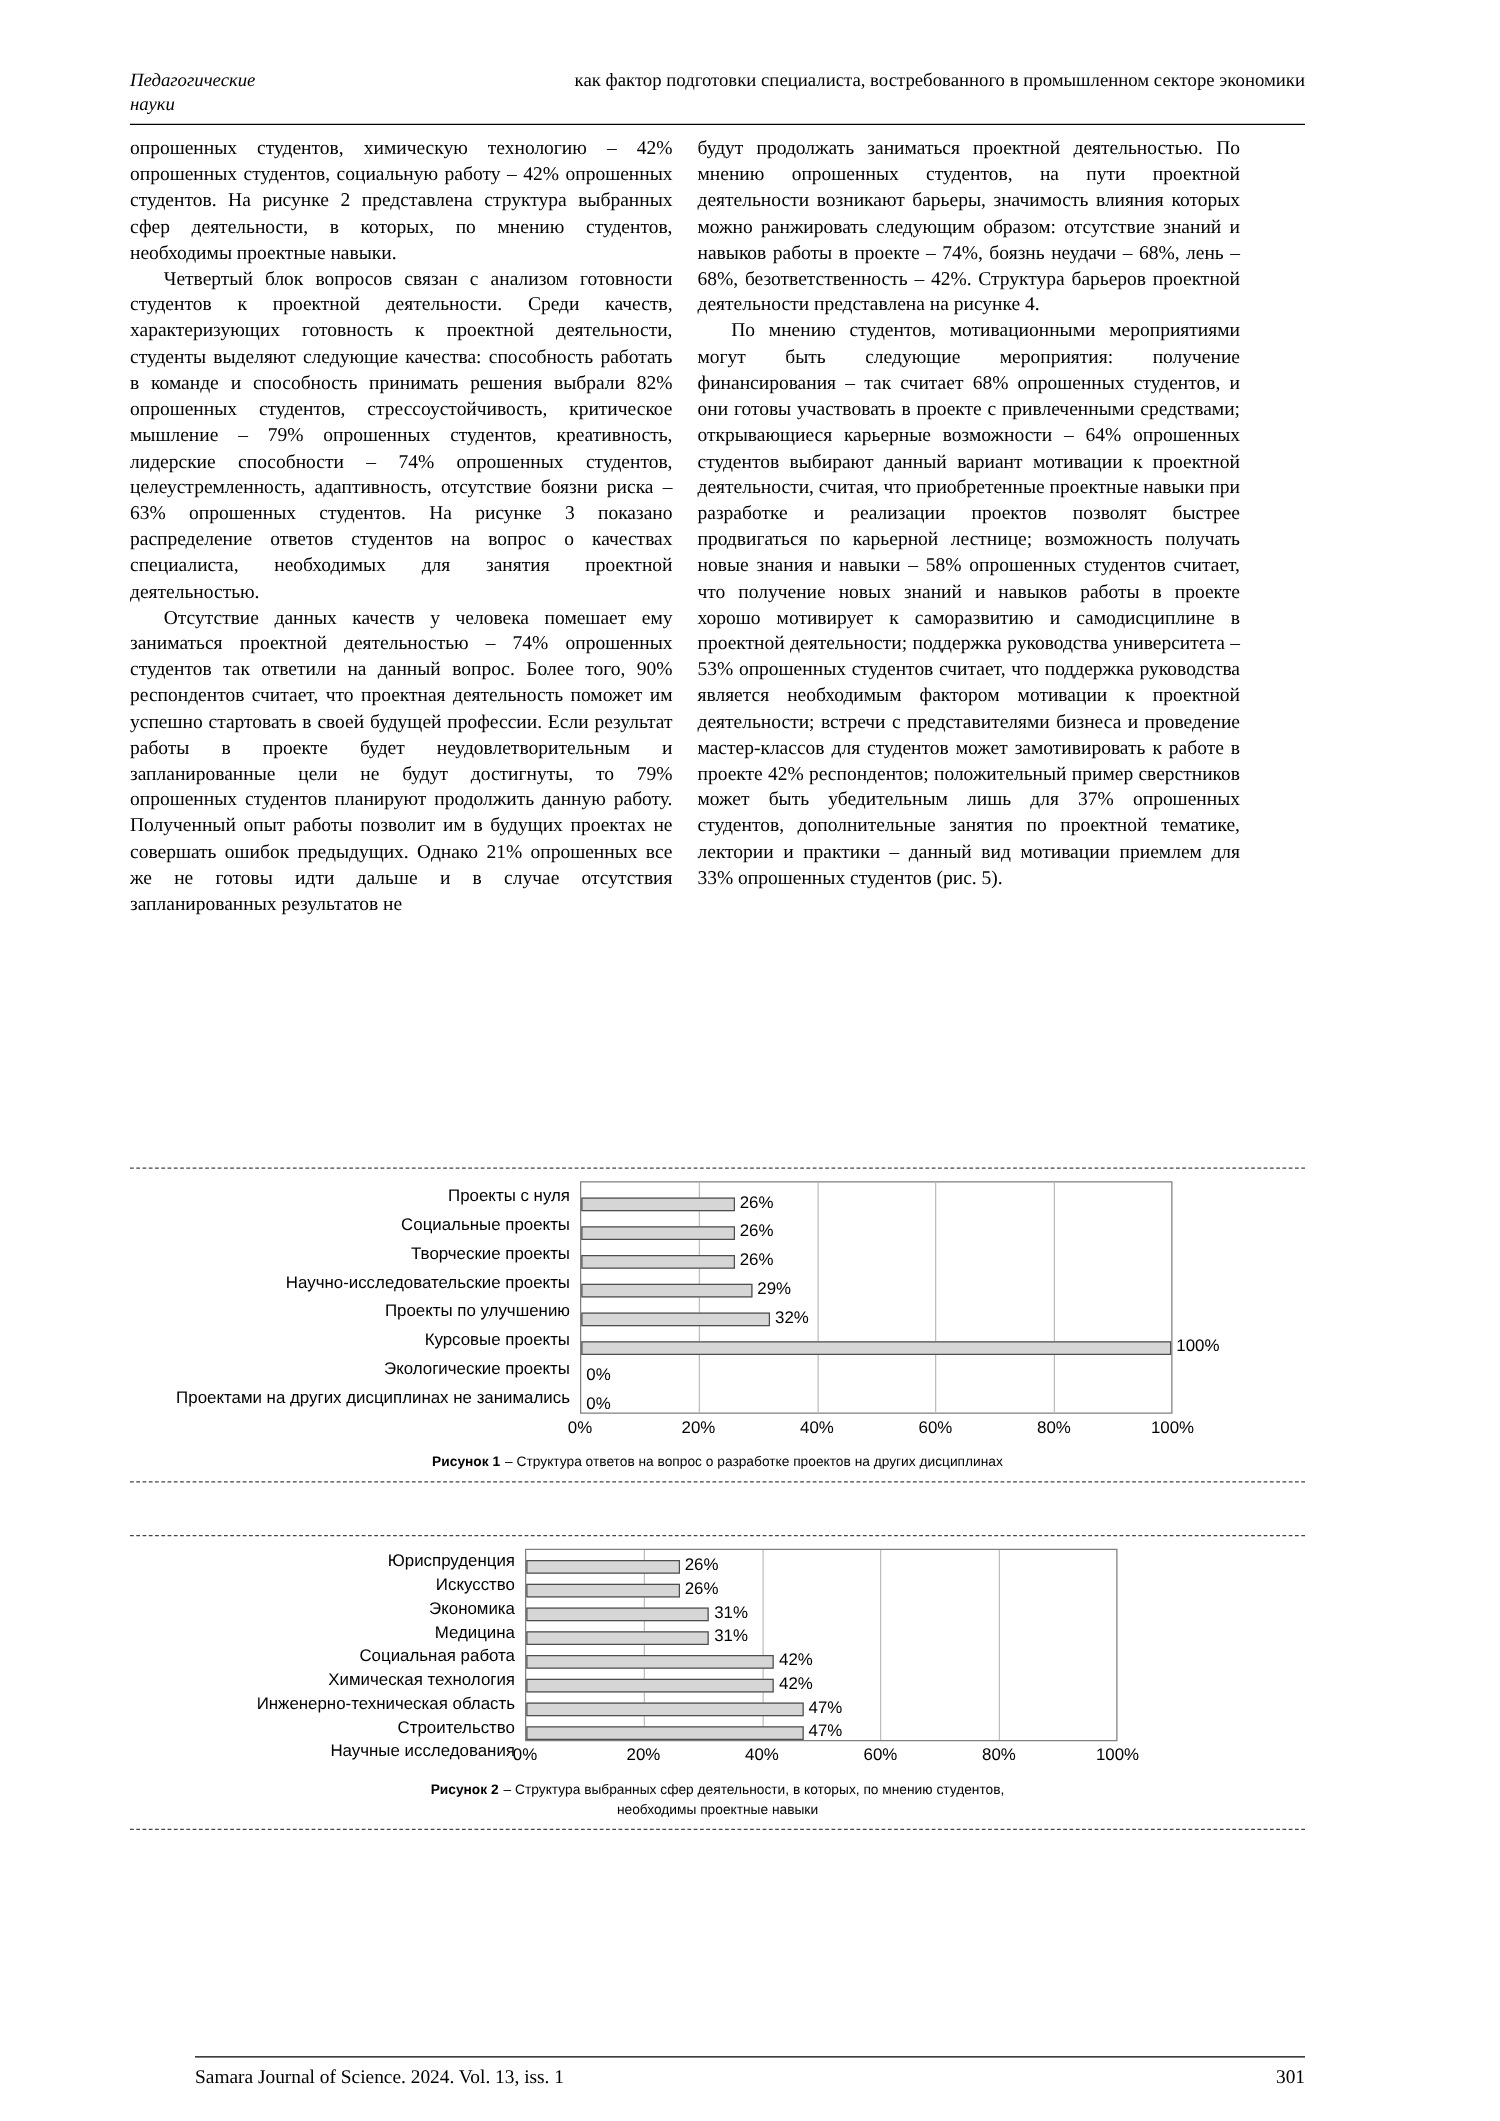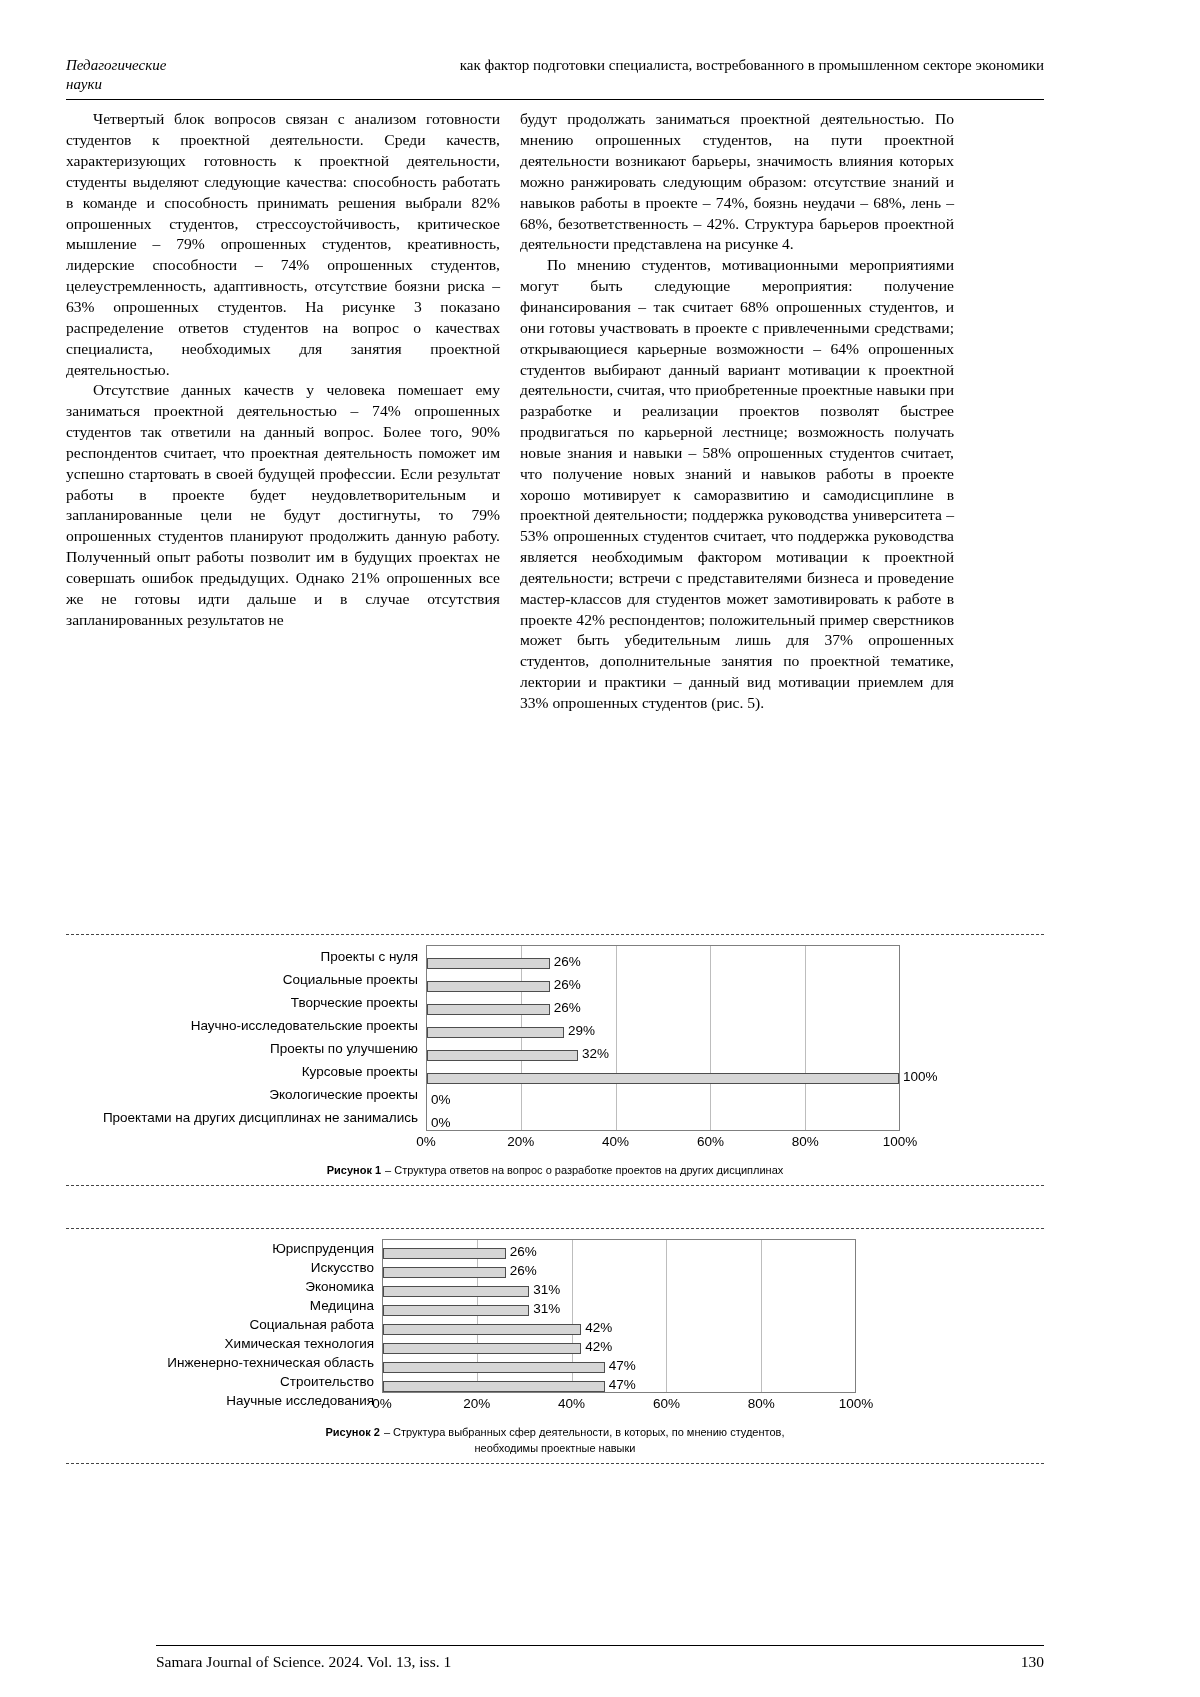--- a/index.html
+++ b/index.html
@@ -3,21 +3,21 @@
 <meta charset="utf-8">
 <style>
   * { box-sizing: border-box; }
   html, body { margin: 0; padding: 0; }
   body {
     width: 1200px; height: 1697px;
     background: #ffffff; color: #000000;
     font-family: "Liberation Serif", serif;
     position: relative; overflow: hidden;
   }
-  .page { padding: 56px 156px 0 66px; }
+  .page { padding: 56px 156px 0 104px; }
 
   
   .header {
     display: flex; justify-content: space-between; align-items: flex-start;
     border-bottom: 1.5px solid #000; padding-bottom: 5px;
     font-size: 15px; line-height: 1.28;
   }
   .header-section { font-style: italic; }
   .header-title { text-align: right; }
 
@@ -80,20 +80,21 @@
       <div>Педагогические</div>
       <div>науки</div>
     </div>
     <div class="header-title">
       <div>как фактор подготовки специалиста, востребованного в промышленном секторе экономики</div>
     </div>
   </div>
 
   <div class="columns">
     <div class="column">
+      <p class="continued">опрошенных студентов, химическую технологию – 42% опрошенных студентов, социальную работу – 42% опрошенных студентов. На рисунке 2 представлена структура выбранных сфер деятельности, в которых, по мнению студентов, необходимы проектные навыки.</p>
       <p>Четвертый блок вопросов связан с анализом готовности студентов к проектной деятельности. Среди качеств, характеризующих готовность к проектной деятельности, студенты выделяют следующие качества: способность работать в команде и способность принимать решения выбрали 82% опрошенных студентов, стрессоустойчивость, критическое мышление – 79% опрошенных студентов, креативность, лидерские способности – 74% опрошенных студентов, целеустремленность, адаптивность, отсутствие боязни риска – 63% опрошенных студентов. На рисунке 3 показано распределение ответов студентов на вопрос о качествах специалиста, необходимых для занятия проектной деятельностью.</p>
       <p>Отсутствие данных качеств у человека помешает ему заниматься проектной деятельностью – 74% опрошенных студентов так ответили на данный вопрос. Более того, 90% респондентов считает, что проектная деятельность поможет им успешно стартовать в своей будущей профессии. Если результат работы в проекте будет неудовлетворительным и запланированные цели не будут достигнуты, то 79% опрошенных студентов планируют продолжить данную работу. Полученный опыт работы позволит им в будущих проектах не совершать ошибок предыдущих. Однако 21% опрошенных все же не готовы идти дальше и в случае отсутствия запланированных результатов не</p>
     </div>
     <div class="column">
       <p class="continued">будут продолжать заниматься проектной деятельностью. По мнению опрошенных студентов, на пути проектной деятельности возникают барьеры, значимость влияния которых можно ранжировать следующим образом: отсутствие знаний и навыков работы в проекте – 74%, боязнь неудачи – 68%, лень – 68%, безответственность – 42%. Структура барьеров проектной деятельности представлена на рисунке 4.</p>
       <p>По мнению студентов, мотивационными мероприятиями могут быть следующие мероприятия: получение финансирования – так считает 68% опрошенных студентов, и они готовы участвовать в проекте с привлеченными средствами; открывающиеся карьерные возможности – 64% опрошенных студентов выбирают данный вариант мотивации к проектной деятельности, считая, что приобретенные проектные навыки при разработке и реализации проектов позволят быстрее продвигаться по карьерной лестнице; возможность получать новые знания и навыки – 58% опрошенных студентов считает, что получение новых знаний и навыков работы в проекте хорошо мотивирует к саморазвитию и самодисциплине в проектной деятельности; поддержка руководства университета – 53% опрошенных студентов считает, что поддержка руководства является необходимым фактором мотивации к проектной деятельности; встречи с представителями бизнеса и проведение мастер-классов для студентов может замотивировать к работе в проекте 42% респондентов; положительный пример сверстников может быть убедительным лишь для 37% опрошенных студентов, дополнительные занятия по проектной тематике, лектории и практики – данный вид мотивации приемлем для 33% опрошенных студентов (рис. 5).</p>
     </div>
   </div>
 
   <div class="figure" id="figure-1">
@@ -231,14 +232,14 @@
         <span class="caption-bold">Рисунок 2</span><span class="caption-rest">– Структура выбранных сфер деятельности, в которых, по мнению студентов,</span>
       </div>
       <div>необходимы проектные навыки</div>
     </div>
   </div>
 
 </div>
 
 <div class="footer">
   <span>Samara Journal of Science. 2024. Vol. 13, iss. 1</span>
-  <span>130</span>
+  <span>301</span>
 </div>
 
 </body></html>

